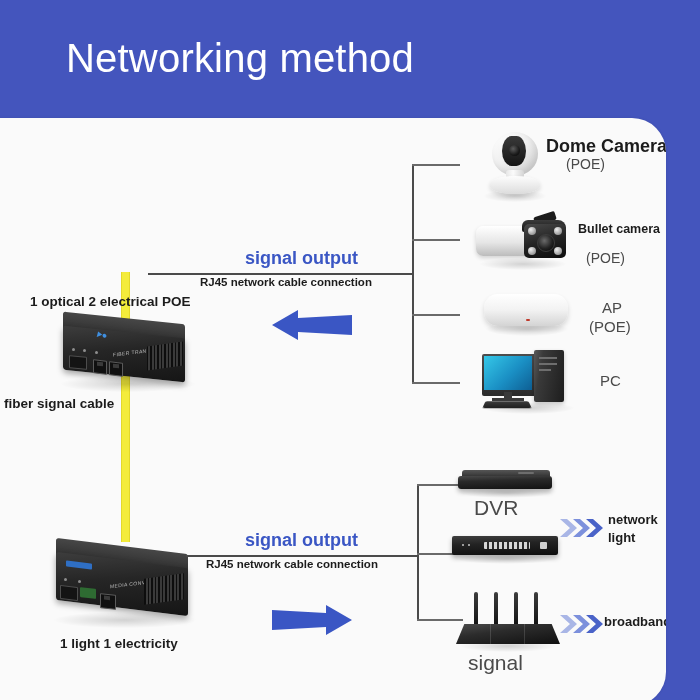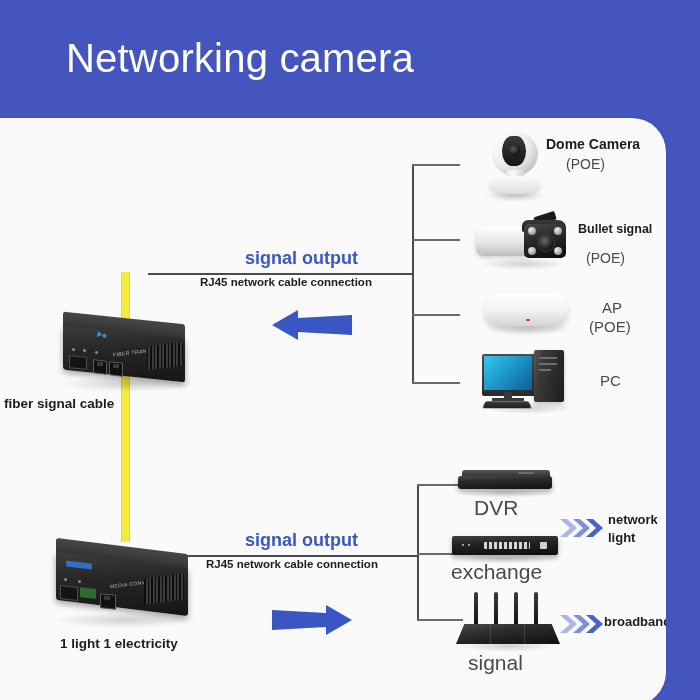--- a/index.html
+++ b/index.html
@@ -329,29 +329,30 @@
     background: radial-gradient(ellipse at center, rgba(0,0,0,0.16) 0%, rgba(0,0,0,0) 72%);
     border-radius: 50%;
   }
 </style>
 </head>
 <body>
 
 <div id="page">
 
   <div id="header-band">
-    <div id="page-title">Networking camera</div>
+    <div id="page-title">Networking method</div>
   </div>
 
   <div id="card">
    <div id="card-inner">
 
     <div id="fiber-cable"></div>
     <div class="lbl lbl-dark" style="left:4px; top:278px; font-size:13.5px;">fiber signal cable</div>
 
+    <div class="lbl lbl-dark" style="left:30px; top:176px; font-size:13.5px;">1 optical 2 electrical POE</div>
 
     <div class="converter" id="top-converter" style="left:55px; top:196px; width:145px; height:78px;">
       <div class="shadow-ell" style="left:6px; top:62px; width:134px; height:16px;"></div>
 
       <div class="conv-top" style="left:8px; top:4px; width:122px; height:20px; transform: skewY(6deg);"></div>
 
       <div class="conv-body" style="left:8px; top:18px; width:122px; height:44px; transform: skewY(6deg);"></div>
 
       <div class="conv-logo" style="left:40px; top:16px; transform: skewY(6deg);">⯈●</div>
 
@@ -401,36 +402,36 @@
     <div class="hline-thin" style="left:412px; top:264px; width:48px;"></div>
 
     <div class="device" style="left:478px; top:14px; width:76px; height:70px;">
       <div class="shadow-ell" style="left:6px; top:58px; width:62px; height:12px;"></div>
       <div class="dome-head" style="left:14px; top:0px; width:46px; height:44px;"></div>
       <div class="dome-lensband" style="left:24px; top:4px; width:24px; height:30px;"></div>
       <div class="dome-lens" style="left:31px; top:13px; width:11px; height:11px;"></div>
       <div class="dome-neck" style="left:28px; top:38px; width:18px; height:10px;"></div>
       <div class="dome-base" style="left:12px; top:44px; width:50px; height:18px;"></div>
     </div>
-    <div class="lbl lbl-dark" style="left:546px; top:18px; font-size:14px;">Dome Camera</div>
+    <div class="lbl lbl-dark" style="left:546px; top:18px; font-size:18px;">Dome Camera</div>
     <div class="lbl lbl-grey" style="left:566px; top:38px; font-size:14px;">(POE)</div>
 
     <div class="device" style="left:472px; top:94px; width:106px; height:58px;">
       <div class="shadow-ell" style="left:8px; top:46px; width:86px; height:12px;"></div>
       <div class="bullet-mount" style="left:62px; top:2px; width:22px; height:9px; transform: rotate(-18deg);"></div>
       <div class="bullet-body" style="left:4px; top:14px; width:56px; height:30px;"></div>
       <div class="bullet-hood" style="left:50px; top:8px; width:44px; height:12px;"></div>
       <div class="bullet-front" style="left:52px; top:12px; width:42px; height:34px;"></div>
       <div class="bullet-lens" style="left:65px; top:22px; width:16px; height:16px;"></div>
       <div class="bullet-ir" style="left:56px; top:15px; width:8px; height:8px;"></div>
       <div class="bullet-ir" style="left:82px; top:15px; width:8px; height:8px;"></div>
       <div class="bullet-ir" style="left:56px; top:35px; width:8px; height:8px;"></div>
       <div class="bullet-ir" style="left:82px; top:35px; width:8px; height:8px;"></div>
     </div>
-    <div class="lbl lbl-dark" style="left:578px; top:104px; font-size:12.5px;">Bullet signal</div>
+    <div class="lbl lbl-dark" style="left:578px; top:104px; font-size:12.5px;">Bullet camera</div>
     <div class="lbl lbl-grey" style="left:586px; top:132px; font-size:14px;">(POE)</div>
 
     <div class="device" style="left:482px; top:176px; width:90px; height:42px;">
       <div class="shadow-ell" style="left:4px; top:28px; width:82px; height:14px;"></div>
       <div class="ap-body" style="left:2px; top:0px; width:84px; height:32px;"></div>
       <div class="ap-dot" style="left:44px; top:25px;"></div>
     </div>
     <div class="lbl lbl-grey" style="left:602px; top:181px; font-size:15px;">AP</div>
     <div class="lbl lbl-grey" style="left:589px; top:200px; font-size:15px;">(POE)</div>
 
@@ -471,21 +472,20 @@
     <div class="lbl lbl-grey" style="left:474px; top:378px; font-size:21px;">DVR</div>
 
     <div class="device" style="left:452px; top:418px; width:108px; height:26px;">
       <div class="shadow-ell" style="left:4px; top:18px; width:100px; height:10px;"></div>
       <div class="sw-body" style="left:0px; top:0px; width:106px; height:19px;"></div>
       <div class="sw-ports" style="left:32px; top:6px; width:46px; height:7px;"></div>
       <div class="sw-right" style="left:88px; top:6px; width:7px; height:7px;"></div>
       <div class="sw-led" style="left:10px; top:8px;"></div>
       <div class="sw-led" style="left:16px; top:8px;"></div>
     </div>
-    <div class="lbl lbl-grey" style="left:451px; top:442px; font-size:21px;">exchange</div>
 
     <div class="device" style="left:454px; top:474px; width:110px; height:58px;">
       <div class="shadow-ell" style="left:6px; top:48px; width:96px; height:12px;"></div>
       <div class="rt-ant" style="left:20px; top:0px; height:36px;"></div>
       <div class="rt-ant" style="left:40px; top:0px; height:36px;"></div>
       <div class="rt-ant" style="left:60px; top:0px; height:36px;"></div>
       <div class="rt-ant" style="left:80px; top:0px; height:36px;"></div>
       <div class="rt-body" style="left:2px; top:32px; width:104px; height:20px;"></div>
       <div class="rt-seam" style="left:36px; top:32px; height:20px;"></div>
       <div class="rt-seam" style="left:70px; top:32px; height:20px;"></div>

